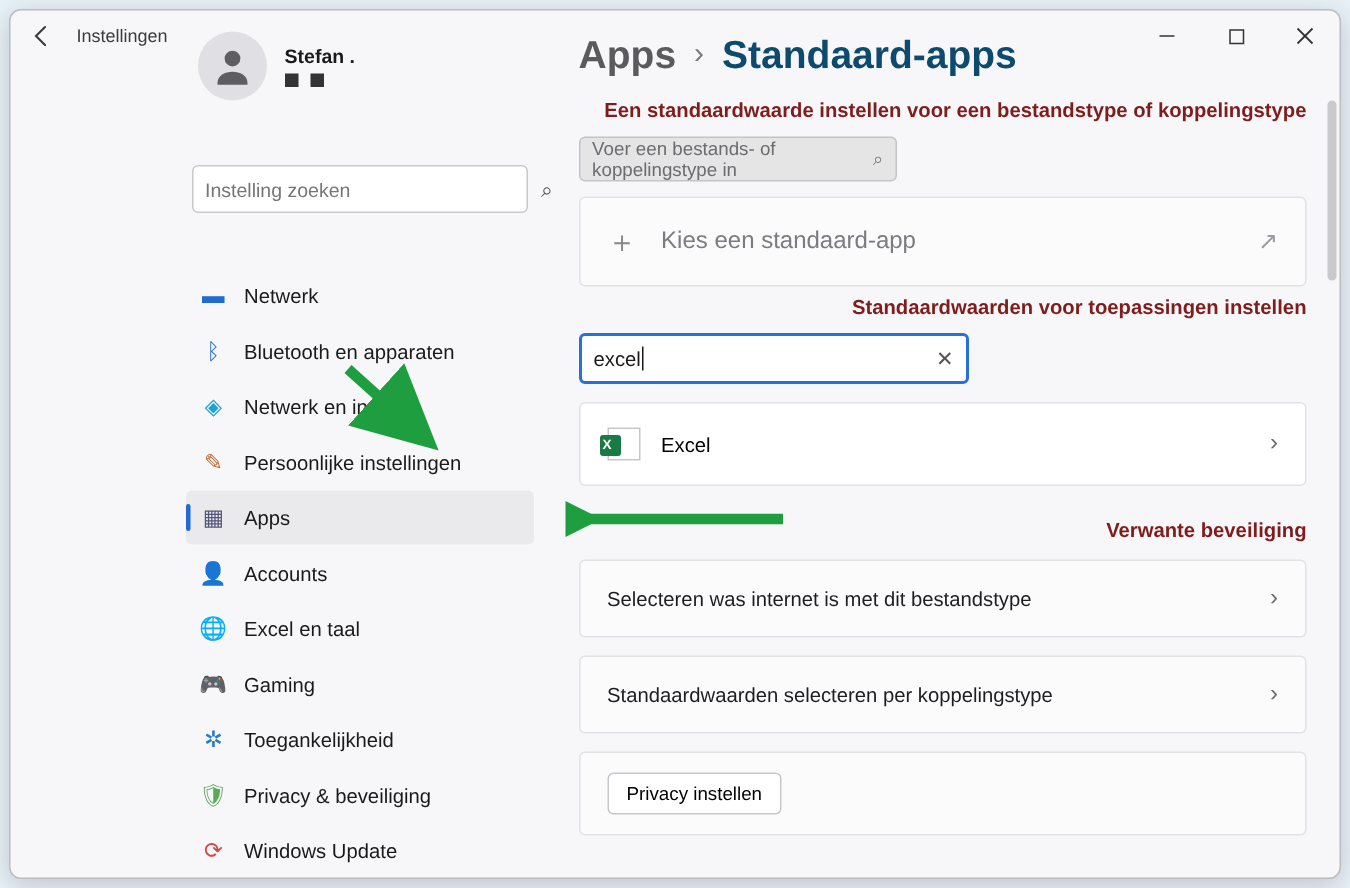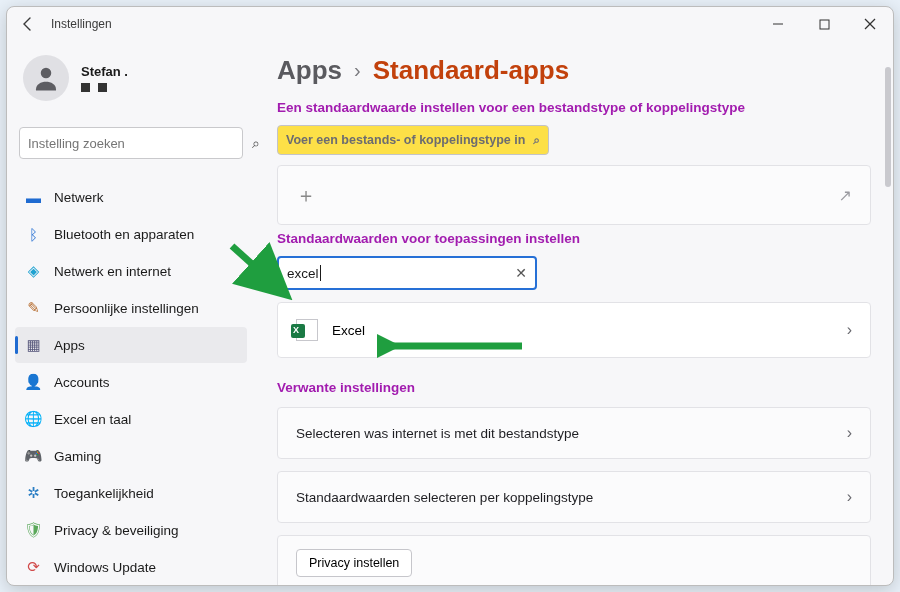--- a/index.html
+++ b/index.html
@@ -1,17 +1,17 @@
 <!DOCTYPE html>
 <html><head>
 <meta charset="utf-8">
 <style>
   * { box-sizing: border-box; margin: 0; padding: 0; font-family: "Segoe UI", Tahoma, sans-serif; }
   body { background: #e8f0f8; display: flex; justify-content: center; align-items: flex-start; padding: 6px; }
-  .window { width: 900px; height: 580px; background: #f7f7f9; border: 1px solid #bcbcbc; border-radius: 8px; position: relative; overflow: hidden; display: flex; flex-direction: column; box-shadow: 0 4px 18px rgba(0,0,0,0.18); }
+  .window { width: 900px; height: 580px; background: #f7f7f9; border: 1px solid #bcbcbc; border-radius: 8px; position: relative; overflow: hidden; display: flex; flex-direction: row; box-shadow: 0 4px 18px rgba(0,0,0,0.18); }
   .titlebar { height: 34px; display: flex; align-items: center; padding: 0 4px; }
   .titlebar .back { width: 34px; height: 34px; display:flex; align-items:center; justify-content:center; color:#3a3a3a; cursor:pointer; }
   .titlebar .title-text { font-size: 12px; color:#3b3b3b; margin-left:6px; }
   .win-controls { position:absolute; top:0; right:0; display:flex; }
   .win-controls > div { width:46px; height:34px; display:flex; align-items:center; justify-content:center; color:#333; }
   .body-wrap { flex:1; display:flex; overflow:hidden; }
 
   
   .sidebar { width: 248px; padding: 6px 6px 0 6px; display:flex; flex-direction:column;justify-content:space-between; }
   .profile { display:flex; align-items:center; gap:12px; padding:8px 10px 14px 10px; }
@@ -27,26 +27,26 @@
   .nav { display:flex; flex-direction:column; gap:1px; padding: 0 2px; }
   .nav-item { height:36px; display:flex; align-items:center; gap:12px; padding: 0 10px; border-radius:4px; font-size:13.5px; color:#1a1a1a; cursor:pointer; position:relative; }
   .nav-item.active { background:#eaeaed; }
   .nav-item.active::before { content:""; position:absolute; left:0; top:9px; bottom:9px; width:3px; background:#1f6bd1; border-radius:2px; }
   .nav-icon { width:17px; height:17px; display:flex; align-items:center; justify-content:center; font-size:15px; }
 
   
   .main { flex:1; padding: 14px 22px 0 22px; overflow-y:auto; }
   .breadcrumb { display:flex; align-items:center; gap:12px; margin-bottom:14px; }
   .breadcrumb .bc { font-size:26px; font-weight:600; color:#5a5a5f; }
-  .breadcrumb .bc.current { color:#c2410c; }
+  .breadcrumb .bc.current { color:#0c4a6e; }
   .breadcrumb .sep { font-size:20px; color:#7a7a7f; }
 
-  .section-head { font-size:13.5px; font-weight:600; color:#a21caf; margin: 6px 0 10px 0; }
-
-  .small-input { height:30px; border:1px solid #c3c3c8; border-radius:4px; background:#fde047; display:flex; align-items:center; padding:0 8px; font-size:12.5px; color:#6c6c70; width: 272px; justify-content:space-between;font-weight:bold;}
+  .section-head { font-size:13.5px; font-weight:600; color:#7f1d1d; margin: 6px 0 10px 0; text-align: right; }
+
+  .small-input { height:30px; border:1px solid #c3c3c8; border-radius:4px; background:#e5e5e5; display:flex; align-items:center; padding:0 8px; font-size:12.5px; color:#6c6c70; width: 212px; justify-content:space-between;}
   
   .panel { border:1px solid #e2e2e6; border-radius:4px; background:#fbfbfc; display:flex; align-items:center; justify-content:space-between; padding: 0 18px; }
   .panel.choose { height:60px; margin-top:10px; }
   .panel .left { display:flex; align-items:center; gap:16px; color:#7b7b80; }
   .plus { font-size:20px; color:#888; font-weight:300; }
   .ext-icon { color:#9a9aa0; }
 
   .search-app { width:260px; height:34px; border:2px solid #2670d6; border-radius:4px; background:#fff; display:flex; align-items:center; padding:0 8px; justify-content:space-between; margin-top:10px; }
   .search-app .inp { font-size:13.5px; color:#1a1a1a; display:flex; align-items:center; }
   .cursor { display:inline-block; width:1px; height:16px; background:#1a1a1a; margin-left:1px; }
@@ -192,20 +192,21 @@
       <div class="section-head">Een standaardwaarde instellen voor een bestandstype of koppelingstype</div>
 
       <div class="small-input">
         <span>Voer een bestands- of koppelingstype in</span>
         <span style="font-size:12px;color:#777">⌕</span>
       </div>
 
       <div class="panel choose">
         <div class="left">
           <span class="plus">＋</span>
+          <span>Kies een standaard-app</span>
         </div>
         <span class="ext-icon">↗</span>
       </div>
 
       <div class="section-head" style="">Standaardwaarden voor toepassingen instellen</div>
 
       <div class="search-app">
         <span class="inp">
             <span>excel</span>
             <span class="cursor"></span>
@@ -214,21 +215,21 @@
       </div>
 
       <div class="app-row">
         <div class="left">
           <div class="excel-icon"></div>
           <span style="font-size:13.5px">Excel</span>
         </div>
         <span class="chev">›</span>
       </div>
 
-      <div class="section-head" style="margin-top:22px">Verwante instellingen</div>
+      <div class="section-head" style="margin-top:22px">Verwante beveiliging</div>
 
       <div class="panel link">
         <span class="txt">Selecteren was internet is met dit bestandstype</span>
         <span class="chev" style="color:#6a6a70">›</span>
       </div>
 
       <div class="panel link">
         <span class="txt">Standaardwaarden selecteren per koppelingstype</span>
         <span class="chev" style="color:#6a6a70">›</span>
       </div>

